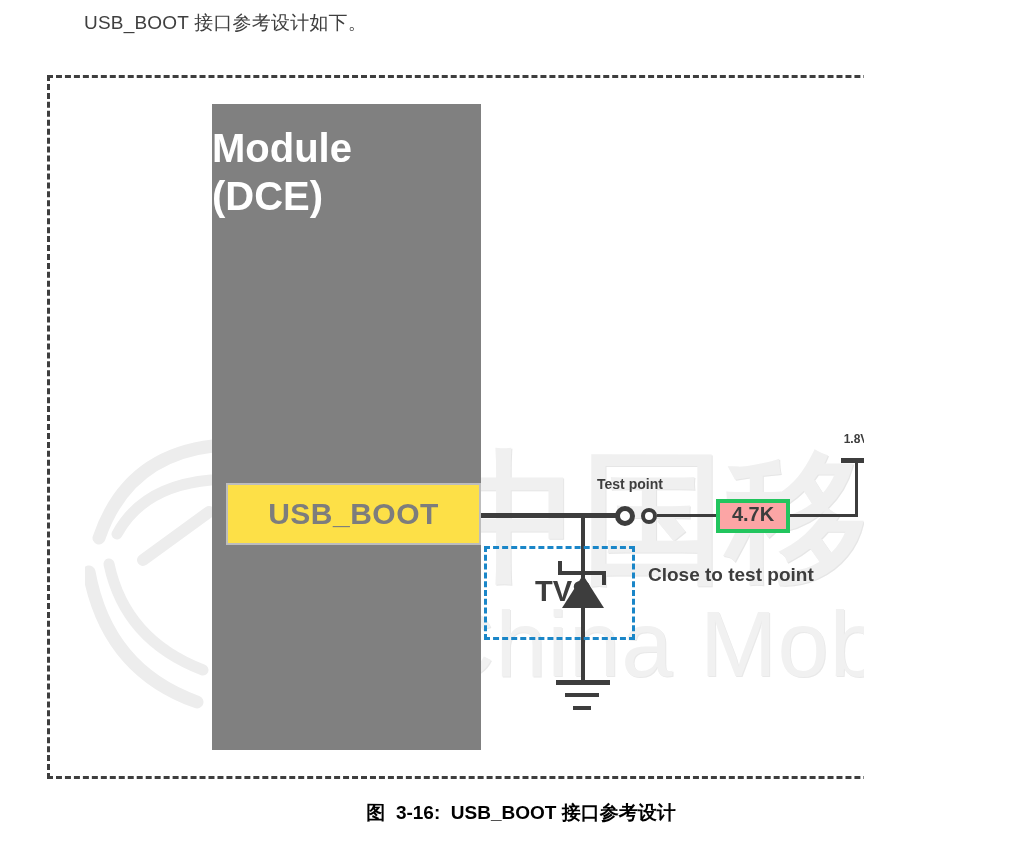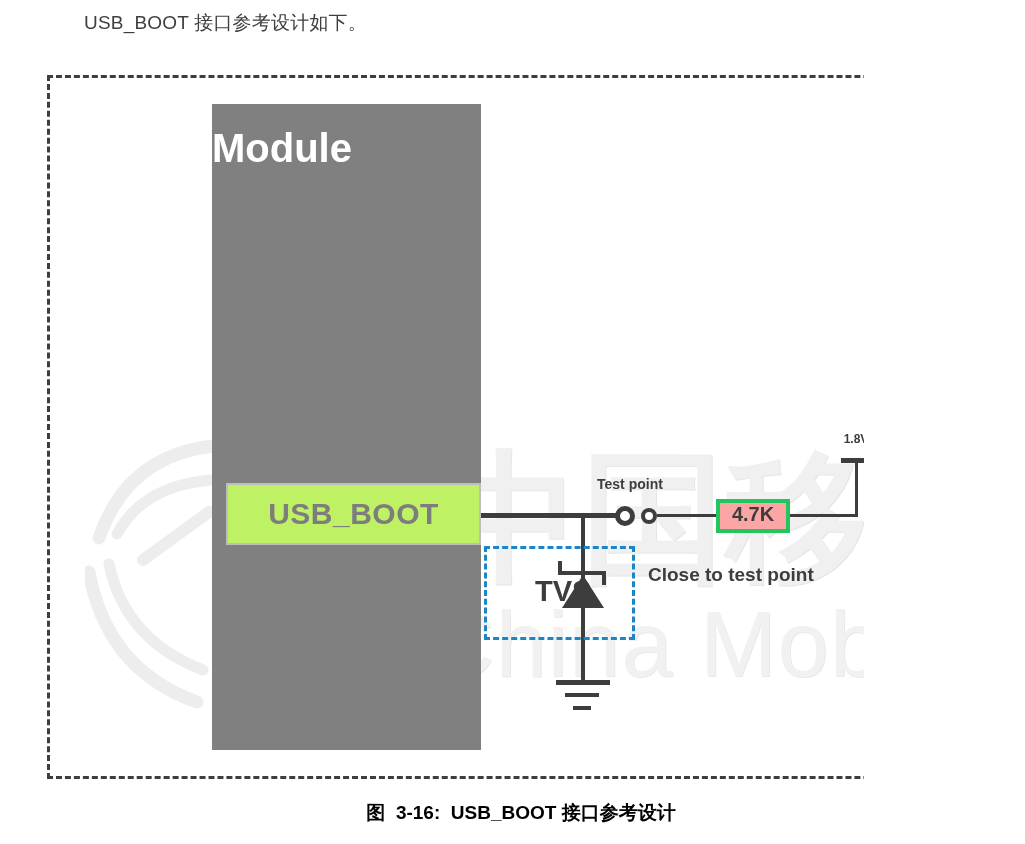--- a/index.html
+++ b/index.html
@@ -41,21 +41,21 @@
   .module {
     left:212px; top:104px; width:269px; height:646px;
     background:#808080; z-index:2; 
   }
   .module-title {
     margin-top:20px; color:#ffffff; font-weight:700;
     font-size:40px; line-height:48px;
   }
   .pin-box {
     left:226px; top:483px; width:255px; height:62px;
-    background:#bef264; border:2px solid #bdbdbd; z-index:3;
+    background:#fde047; border:2px solid #bdbdbd; z-index:3;
     display:flex; align-items:center; justify-content:center;
   }
   .pin-label { color:#7d7d7d; font-weight:700; font-size:30px; letter-spacing:0.5px; }
 
   
   .z3 { z-index:3; }
   .wire { background:#3d3d3d; }
   .wire-main   { left:481px; top:513px; width:136px; height:5px; }
   .wire-mid    { left:657px; top:514px; width:59px;  height:3px; }
   .wire-right  { left:790px; top:514px; width:67px;  height:3px; }
@@ -119,20 +119,21 @@
     <path d="M14 100 Q 42 18 128 8" stroke="#ededed" stroke-width="13" fill="none" stroke-linecap="round"></path>
     <path d="M32 96 Q 58 48 126 42" stroke="#ededed" stroke-width="11" fill="none" stroke-linecap="round"></path>
     <path d="M4 134 Q 22 232 112 264" stroke="#ededed" stroke-width="13" fill="none" stroke-linecap="round"></path>
     <path d="M24 126 Q 40 202 118 232" stroke="#ededed" stroke-width="11" fill="none" stroke-linecap="round"></path>
     <path d="M58 122 L 124 74" stroke="#ededed" stroke-width="12" fill="none" stroke-linecap="round"></path>
   </svg>
 
   <div class="abs module">
     <div class="module-title">
       <div>Module</div>
+      <div>(DCE)</div>
     </div>
   </div>
   <div class="abs pin-box">
     <span class="pin-label">USB_BOOT</span>
   </div>
 
   <div class="abs z3 wire wire-main"></div>
   <div class="abs z3 wire wire-mid"></div>
   <div class="abs z3 wire wire-right"></div>
   <div class="abs z3 wire wire-rail-v"></div>

